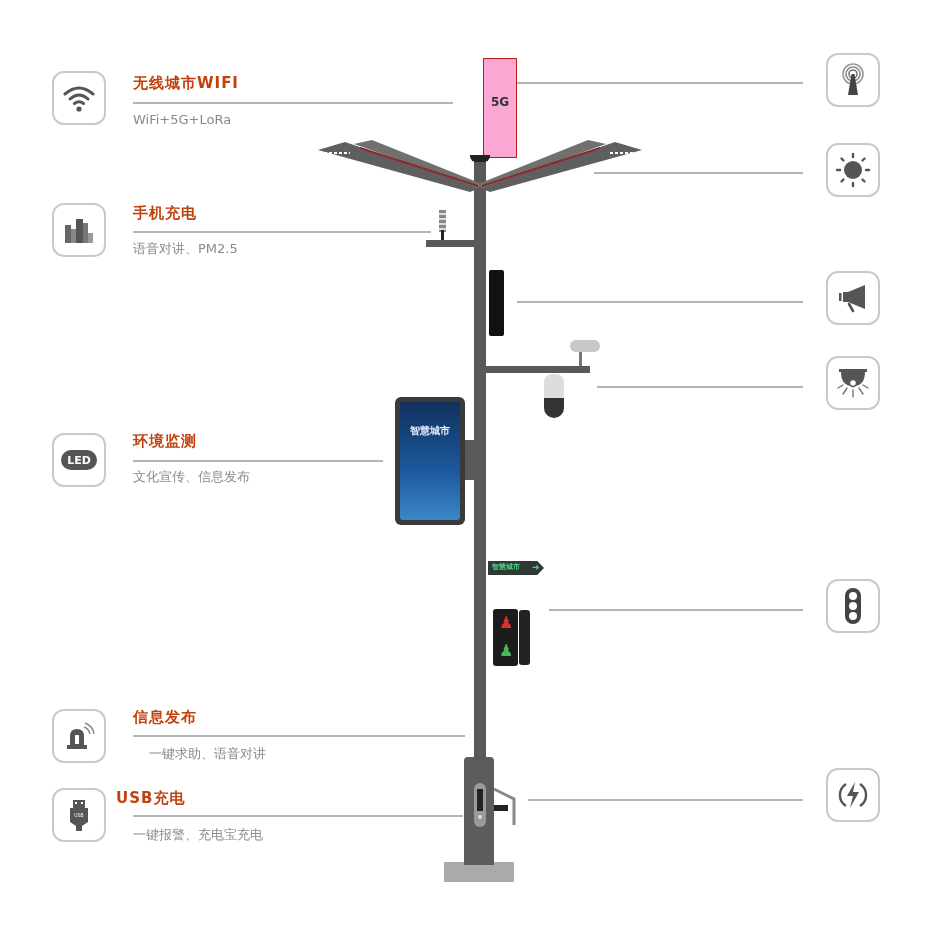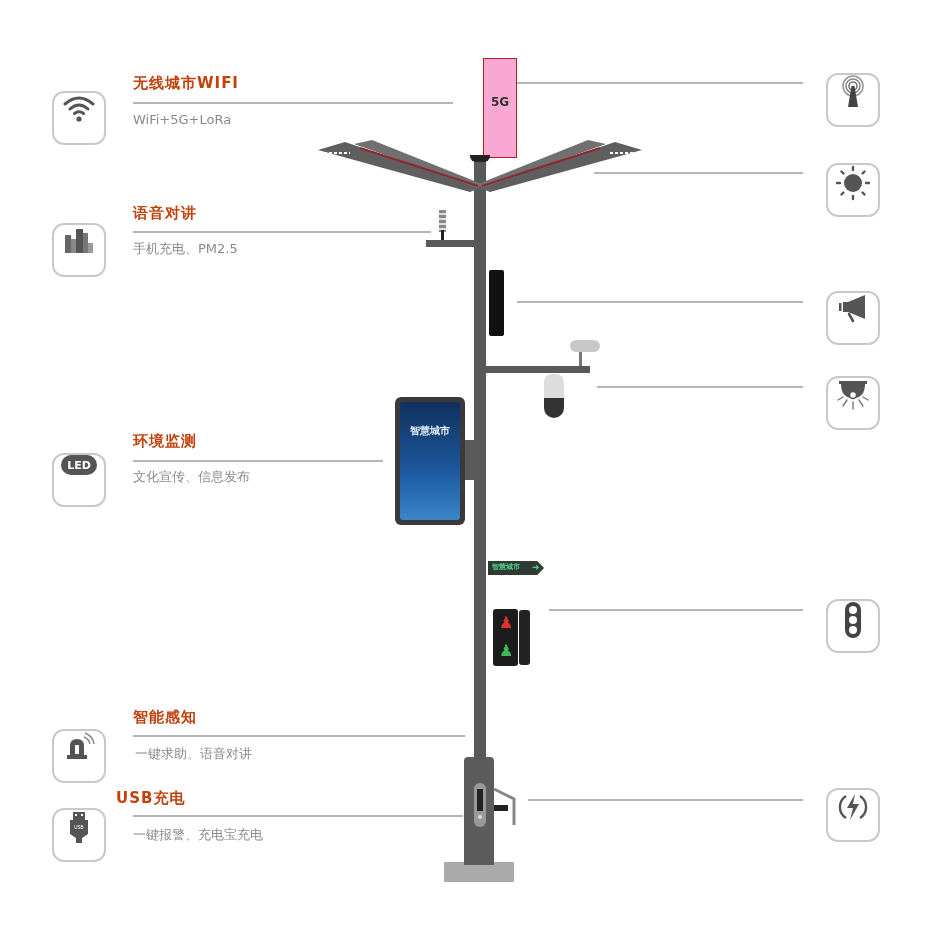--- a/index.html
+++ b/index.html
@@ -1,20 +1,20 @@
 <!DOCTYPE html>
 <html><head>
 <meta charset="utf-8">
 <style>
   html, body { margin:0; padding:0; }
   body { width:941px; height:941px; background:#ffffff; position:relative; overflow:hidden;
          font-family:"DejaVu Sans","Liberation Sans",sans-serif; color:#555; }
   .feat { position:absolute; }
   .icon-box { position:absolute; width:54px; height:54px; border:2px solid #c9c9c9; border-radius:12px;
-              background:#fff; box-sizing:border-box; display:flex; align-items:flex-start; justify-content:center;margin-top:20px; }
+              background:#fff; box-sizing:border-box; display:flex; align-items:center; justify-content:center; }
   .title { position:absolute; font-size:15px; font-weight:bold; color:#c2410c; white-space:nowrap; letter-spacing:1px; }
   .sub { position:absolute; font-size:13px; color:#8a8a8a; white-space:nowrap;text-align:right; }
   .line { position:absolute; height:2px; background:#b5b5b5; }
   .pole { position:absolute; background:#595959; }
 </style>
 </head>
 <body>
 
 <div class="feat">
   <div class="icon-box" style="left:52px;top:71px;">
@@ -33,23 +33,23 @@
 <div class="feat">
   <div class="icon-box" style="left:52px;top:203px;">
     <svg width="34" height="30" viewBox="0 0 34 30">
       <rect x="3" y="10" width="6" height="18" fill="#666"></rect>
       <rect x="9" y="14" width="5" height="14" fill="#888"></rect>
       <rect x="14" y="4" width="7" height="24" fill="#555"></rect>
       <rect x="21" y="8" width="5" height="20" fill="#777"></rect>
       <rect x="26" y="18" width="5" height="10" fill="#999"></rect>
     </svg>
   </div>
-  <div class="title" style="left:133px;top:204px;">语音对讲</div>
+  <div class="title" style="left:133px;top:204px;">手机充电</div>
   <div class="line" style="left:133px;top:231px;width:298px;"></div>
-  <div class="sub" style="left:133px;top:240px;">手机充电、PM2.5</div>
+  <div class="sub" style="left:133px;top:240px;">语音对讲、PM2.5</div>
 </div>
 
 <div class="feat">
   <div class="icon-box" style="left:52px;top:433px;">
     <div style="width:36px;height:20px;border-radius:10px;background:#555;color:#fff;font-size:11px;font-weight:bold;display:flex;align-items:center;justify-content:center;">
       <span>LED</span>
     </div>
   </div>
   <div class="title" style="left:133px;top:432px;">环境监测</div>
   <div class="line" style="left:133px;top:460px;width:250px;"></div>
@@ -59,23 +59,23 @@
 <div class="feat">
   <div class="icon-box" style="left:52px;top:709px;">
     <svg width="34" height="30" viewBox="0 0 34 30">
       <path d="M8 24 L8 15 Q8 8 15 8 Q22 8 22 15 L22 24 Z" fill="#555"></path>
       <rect x="13" y="14" width="4" height="9" fill="#fff"></rect>
       <rect x="5" y="24" width="20" height="4" fill="#555"></rect>
       <path d="M22 6 Q27 8 28 13" stroke="#888" stroke-width="1.5" fill="none"></path>
       <path d="M23 2 Q31 5 32 13" stroke="#888" stroke-width="1.5" fill="none"></path>
     </svg>
   </div>
-  <div class="title" style="left:133px;top:708px;">智能感知</div>
+  <div class="title" style="left:133px;top:708px;">信息发布</div>
   <div class="line" style="left:133px;top:735px;width:332px;"></div>
-  <div class="sub" style="left:135px;top:745px;">一键求助、语音对讲</div>
+  <div class="sub" style="left:149px;top:745px;">一键求助、语音对讲</div>
 </div>
 
 <div class="feat">
   <div class="icon-box" style="left:52px;top:788px;">
     <svg width="30" height="34" viewBox="0 0 30 34">
       <rect x="9" y="2" width="12" height="8" fill="#555"></rect>
       <rect x="11" y="4" width="2" height="2" fill="#fff"></rect>
       <rect x="17" y="4" width="2" height="2" fill="#fff"></rect>
       <path d="M6 10 L24 10 L24 24 L18 28 L18 33 L12 33 L12 28 L6 24 Z" fill="#555"></path>
       <text x="15" y="19" font-size="4.5" fill="#fff" text-anchor="middle" font-family="Liberation Sans, sans-serif">USB</text>

